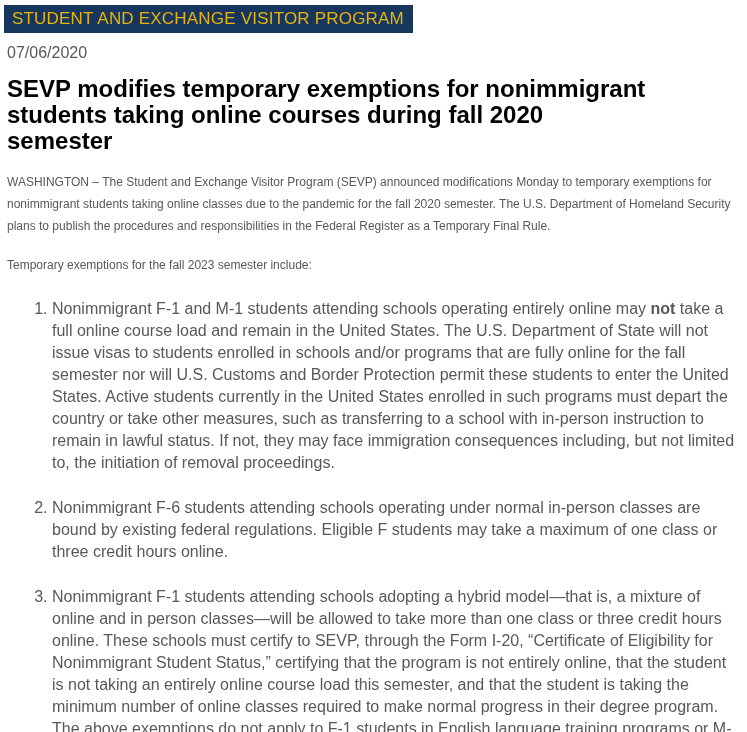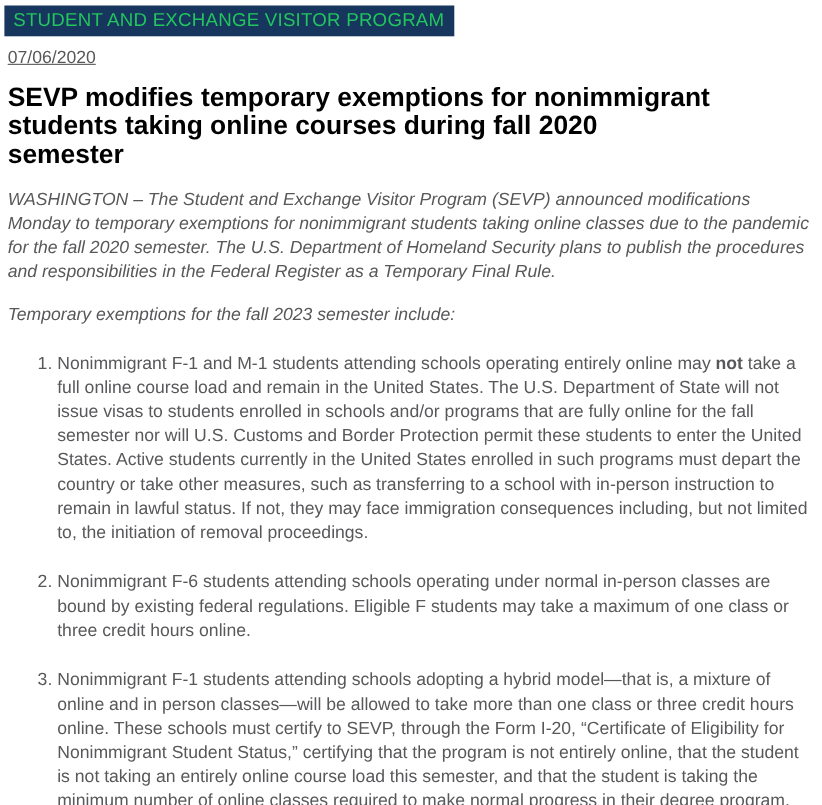--- a/index.html
+++ b/index.html
@@ -21,55 +21,53 @@
     background: #17365d;
     color: #ffffff;
     font-size: 17px;
     letter-spacing: 0.2px;
     line-height: 1;
   }
   .date {
     margin: 10px 7px 0 7px;
     font-size: 16px;
     line-height: 20px;
-    text-decoration: underline;
   }
   .title {
     margin: 13px 6px 0 7px;
     max-width: 640px;
     font-size: 24px;
     line-height: 26px;
     font-weight: bold;
     color: #000000;
   }
   .body-text {
     margin: 17px 7px 0 7px;
-    font-size: 16px;
+    font-size: 12px;
     line-height: 22px;
-    font-style: italic;
   }
   .exemption-list {
     margin: 22px 7px 0 7px;
     padding-left: 45px;
     font-size: 16px;
     line-height: 22px;
   }
   .exemption-list li {
     margin-bottom: 23px;
   }
   .emph {
     font-weight: bold;
   }
 </style>
 </head>
 <body>
 
 <div>
 
-  <div class="banner" style="background-color: rgb(23, 54, 93); color: #22c55e;">
+  <div class="banner" style="background-color: rgb(23, 54, 93); color: #eab308;">
     <span>STUDENT AND EXCHANGE VISITOR PROGRAM</span>
   </div>
 
   <p class="date">07/06/2020</p>
 
   <h1 class="title">SEVP modifies temporary exemptions for nonimmigrant students taking online courses during fall 2020 semester</h1>
 
   <p class="body-text">WASHINGTON – The Student and Exchange Visitor Program (SEVP) announced modifications Monday to temporary exemptions for nonimmigrant students taking online classes due to the pandemic for the fall 2020 semester. The U.S. Department of Homeland Security plans to publish the procedures and responsibilities in the Federal Register as a Temporary Final Rule.</p>
 
   <p class="body-text">Temporary exemptions for the fall 2023 semester include:</p>

